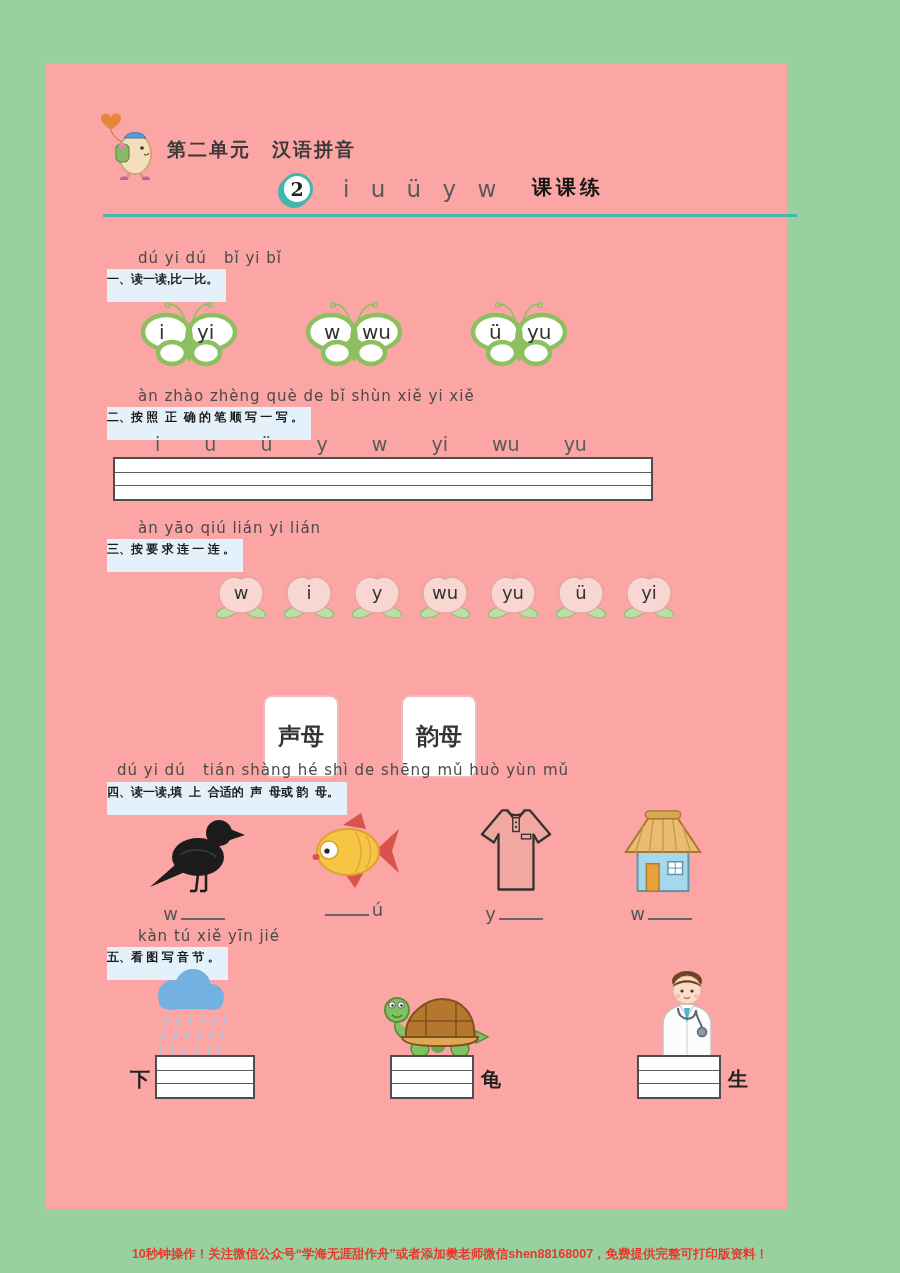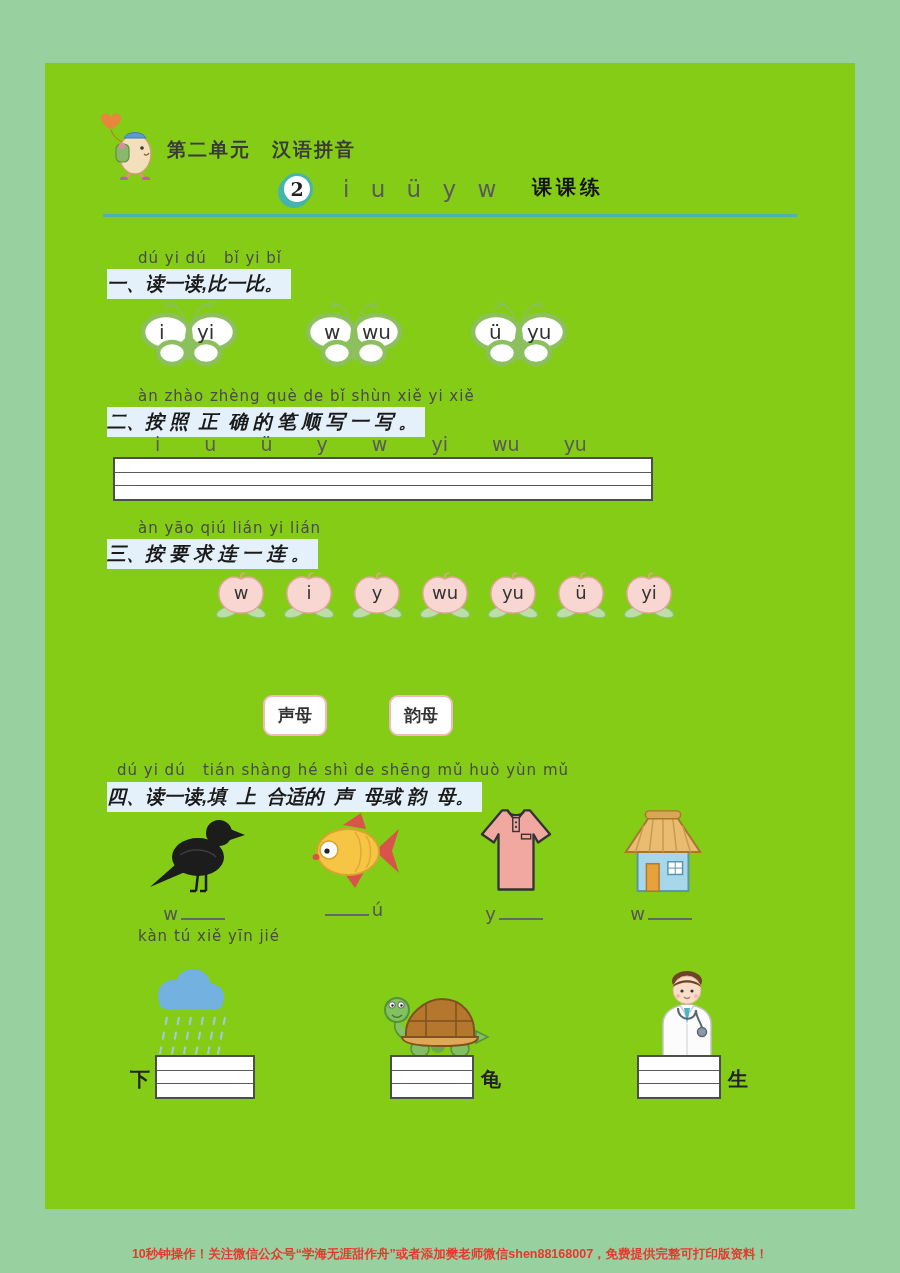--- a/index.html
+++ b/index.html
@@ -1,51 +1,51 @@
 <!DOCTYPE html>
 <html><head>
 <meta charset="utf-8">
 <style>
   * { margin:0; padding:0; box-sizing:border-box; }
   body { font-family:"Liberation Sans", sans-serif; }
   .canvas { position:relative; width:900px; height:1273px; background:#98d0a0; overflow:hidden; }
-  .page { position:absolute; left:45px; top:63px; width:810px; height:1146px; background:#84cc16; }
+  .page { position:absolute; left:45px; top:63px; width:742px; height:1146px; background:#fca5a5; }
   .abs { position:absolute; }
 
   .unit-header { font-size:19px; font-weight:600; color:#3a3a3a; letter-spacing:2px; }
   .lesson-circle { width:32px; height:32px; border:3px solid #45b5ab; border-radius:50%;
     box-shadow:-3px 3px 0 0 #45b5ab; display:flex; align-items:center; justify-content:center;
     font-weight:800; font-size:19px; color:#222; background:#fff; font-family:"DejaVu Serif", serif; }
   .lesson-letters { font-size:23px; color:#5a5a5a; word-spacing:14px; font-family:"DejaVu Sans", sans-serif;margin-left:8px; }
   .lesson-suffix { font-size:20px; font-weight:800; color:#141414; letter-spacing:4px; }
   .rule { background:#4cb5ab; }
 
   .pinyin { font-size:15px; color:#4a4a4a; font-family:"DejaVu Sans", sans-serif; letter-spacing:1px; white-space:pre; }
-  .heading { font-size:19px; font-weight:800; color:#1a1a1a; background:#e4f1fa; padding:2px 8px 2px 0; white-space:pre;font-style:italic; }
+  .heading { font-size:12px; font-weight:800; color:#1a1a1a; background:#e4f1fa; padding:2px 8px 14px 0; white-space:pre; }
 
   .butterfly { width:100px; height:75px; }
   .bf-letter { position:absolute; font-size:20px; color:#333; font-family:"DejaVu Sans", sans-serif; }
   .bf-l { left:20px; top:27px; }
   .bf-r { left:58px; top:27px; }
 
   .letters-row { display:flex; justify-content:space-between; width:432px;
     font-size:19px; color:#5a5a5a; font-family:"DejaVu Sans", sans-serif; }
 
   .wgrid { border:2px solid #4d4d4d; background:#fff; display:flex; flex-direction:column; }
   .wgrid > div { flex:1; border-bottom:1px solid #5a5a5a; }
   .wgrid > div:last-child { border-bottom:none; }
 
   .peach-row { display:flex; gap:12px; }
   .peach { position:relative; width:56px; height:50px; }
   .peach-letter { position:absolute; left:0; right:0; top:13px; text-align:center;
     font-size:18px; color:#333; font-family:"DejaVu Sans", sans-serif; }
 
   .cat-row { display:flex; gap:62px; }
-  .cat-box { border:2px solid #f2b9bd; border-radius:9px; padding:7px 13px;
-    font-size:17px; font-weight:700; color:#333; background:#fff; }
+  .cat-box { border:2px solid #f2b9bd; border-radius:9px; padding:24px 13px;
+    font-size:23px; font-weight:700; color:#333; background:#fff; }
 
   .pic-col { display:flex; flex-direction:column; align-items:center; }
   .answer { margin-top:8px; font-size:18px; color:#555; font-family:"DejaVu Sans", sans-serif; }
   .blank { display:inline-block; width:44px; height:15px; border-bottom:2px solid #666; vertical-align:baseline; margin:0 3px; }
 
   .hanzi { font-size:20px; font-weight:700; color:#222; }
 
   .footer-note { position:absolute; left:0; top:1246px; width:900px; text-align:center;
     font-size:12.5px; font-weight:600; color:#e6392e; }
 </style>
@@ -272,20 +272,21 @@
         <path d="M30,21 L22,48 M40,14 L36,48 M50,12 L50,48 M60,14 L64,48 M70,21 L78,48" stroke="#c89a50" stroke-width="1.5" fill="none"></path>
         <rect x="32" y="6" width="36" height="8" rx="4" fill="#d9a753" stroke="#a8762e" stroke-width="1.5"></rect>
         <rect x="33" y="60" width="13" height="28" fill="#e8a13c" stroke="#b07a28" stroke-width="1.5"></rect>
         <rect x="55" y="58" width="15" height="13" fill="#fff" stroke="#5795ad" stroke-width="1.5"></rect>
         <path d="M62.5,58 L62.5,71 M55,64.5 L70,64.5" stroke="#5795ad" stroke-width="1"></path>
       </svg>
       <div class="answer"><span>w</span><span class="blank"></span><span></span></div>
     </div>
 
     <div class="abs pinyin" style="left:93px;top:864px">kàn tú xiě yīn jié</div>
+    <div class="abs heading" style="left:62px;top:884px">五、看 图 写 音 节 。</div>
 
     <svg class="abs" style="left:100px;top:906px" width="95" height="92" viewBox="0 0 95 92">
       <g fill="#72b1e0">
         <circle cx="28" cy="26" r="15"></circle>
         <circle cx="48" cy="18" r="18"></circle>
         <circle cx="66" cy="28" r="13"></circle>
         <rect x="14" y="26" width="64" height="14" rx="7"></rect>
       </g>
       <g stroke="#a4c9e8" stroke-width="2" stroke-dasharray="8,7">
         <line x1="22" y1="48" x2="14" y2="90"></line>

